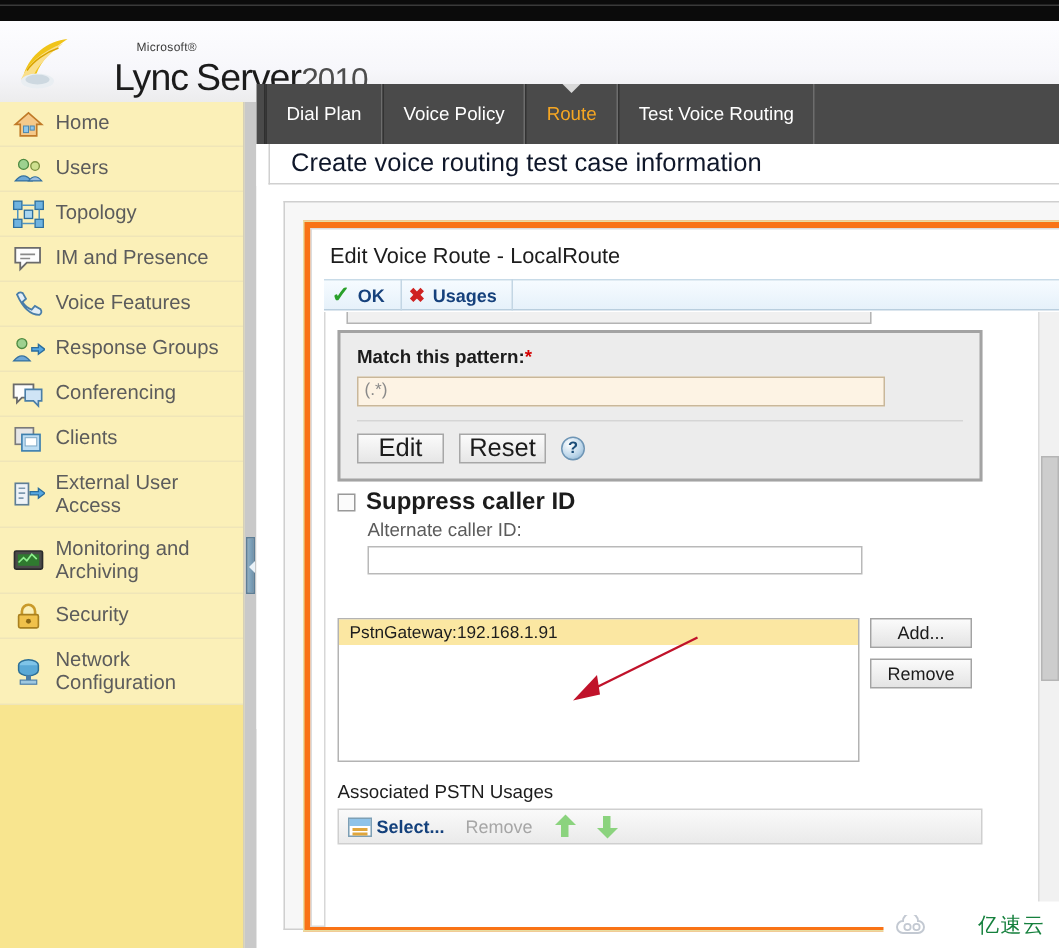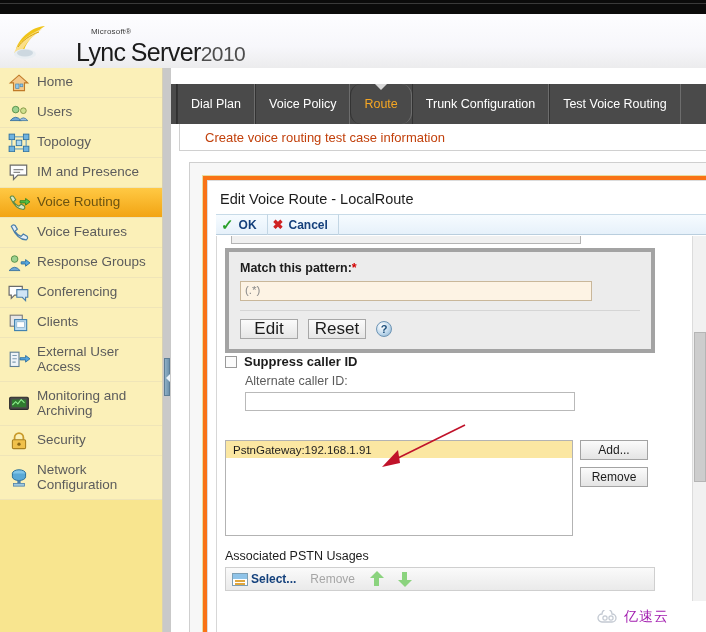--- a/index.html
+++ b/index.html
@@ -38,39 +38,39 @@
 
   
   .splitter { position:absolute; left:163px; top:68px; width:8px; height:564px; background:#c9c9c9; }
   .handle { position:absolute; left:164px; top:358px; width:6px; height:38px;
             background:linear-gradient(to right,#8fb0c6,#6f93ad); border:1px solid #5d7e96; }
   .handle:after { content:""; position:absolute; left:1px; top:15px;
                   border-top:4px solid transparent; border-bottom:4px solid transparent;
                   border-right:4px solid #eaf2f8; }
 
   
-  .pane { position:absolute; left:171px; top:84px; width:535px; height:430px; background:#ffffff; }
+  .pane { position:absolute; left:171px; top:56px; width:535px; height:430px; background:#ffffff; }
 
   
   .tabbar { position:absolute; left:0; top:0; width:535px; height:40px; background:#4a4a4a;
             display:flex; align-items:stretch; }
   .tabbar .lead { width:6px; border-right:1px solid #2f2f2f; }
   .tab { display:flex; align-items:center; padding:0 13px; color:#ffffff; font-size:12.5px;
          border-right:1px solid #6d6d6d; border-left:1px solid #333; position:relative; }
-  .tab.sel { color:#f5a623;border-radius:11px; }
+  .tab.sel { color:#f5a623; }
   .tab.sel:before { content:""; position:absolute; left:50%; top:0; margin-left:-6px;
                     border-left:6px solid transparent; border-right:6px solid transparent;
                     border-top:6px solid #d9d9d9; }
 
   
   .crumbbar { position:absolute; left:0; top:40px; width:535px; height:28px; background:#ffffff; }
   .crumbbar .inner { position:absolute; left:8px; top:0; right:0; height:27px;
                      border-left:1px solid #d0d0d0; border-bottom:1px solid #d0d0d0;
                      background:#ffffff; display:flex; align-items:center; padding-left:14px; }
-  .crumb { color:#c2410c; font-size:13px;margin-left:11px; }
+  .crumb { color:#0f172a; font-size:17px; }
 
   
   .content { position:absolute; left:18px; top:78px; width:517px; height:486px;
              background:#f7f7f7; border:1px solid #cfcfcf; border-right:none; }
 
   
   .dialog { position:absolute; left:12px; top:12px; width:505px; height:474px;
             background:#f97316; border:1px solid #e8dda0; border-right:none; padding:2px; }
   .dialog-in { position:absolute; left:4px; top:4px; width:499px; height:466px;
                background:#ffffff; border:1px solid #dcdcdc; border-right:none; }
@@ -92,39 +92,39 @@
              background:#f1f1f1; border-left:1px solid #dcdcdc; }
   .vthumb { position:absolute; left:1px; top:96px; width:12px; height:150px;
             background:#cdcdcd; border:1px solid #b5b5b5; }
 
   .formbody { position:absolute; left:0; top:0; width:476px; height:410px; }
 
   .partialbox { position:absolute; left:14px; top:-18px; width:350px; height:26px;
                 background:#f0f0f0; border:1px solid #b4b4b4; }
 
   .group { position:absolute; left:8px; top:12px; width:430px; background:#ececec;
-           border:4px solid #a3a3a3; padding:9px 11px 10px 11px; }
+           border:2px solid #a3a3a3; padding:9px 11px 10px 11px; }
   .req-label { font-size:12.5px; font-weight:bold; color:#1c1c1c; }
   .req-label .star { color:#d40000; }
   .pat-input { margin-top:6px; width:352px; height:20px; background:#fdf3e4;
                border:1px solid #c9b79a; font-size:11.5px; color:#8a8a8a;
                padding:2px 0 0 4px; }
   .hr { margin-top:9px; border-top:1px solid #d5d5d5; }
   .btnrow { margin-top:8px; display:flex; align-items:center; }
   .btn { width:58px; height:20px; background:linear-gradient(to bottom,#fbfbfb,#e6e6e6);
          border:1px solid #a7a7a7; font-size:17px; color:#1c1c1c;
          display:flex; align-items:center; justify-content:center; margin-right:10px; }
   .help { width:16px; height:16px; border-radius:50%;
           background:radial-gradient(circle at 35% 30%,#ffffff,#bcd6ea 60%,#7fa8c9);
           border:1px solid #6e95b5; color:#1b4e7a; font-size:11px; font-weight:bold;
           display:flex; align-items:center; justify-content:center; }
 
   .chkrow { position:absolute; left:8px; top:118px; display:flex; align-items:center; }
   .chk { width:12px; height:12px; background:#fbfbfb; border:1px solid #9a9a9a; margin-right:7px; }
-  .chklbl { font-size:13px; font-weight:bold; color:#1c1c1c; }
+  .chklbl { font-size:16px; font-weight:bold; color:#1c1c1c; }
 
   .altlbl { position:absolute; left:28px; top:138px; font-size:12.5px; color:#5b5b5b; }
   .altinput { position:absolute; left:28px; top:156px; width:330px; height:19px;
               background:#ffffff; border:1px solid #b9b9b9; }
 
   .gwlbl { position:absolute; left:8px; top:187px; font-size:12.5px; font-weight:bold; color:#1c1c1c; }
   .gwlist { position:absolute; left:8px; top:204px; width:348px; height:96px;
             background:#ffffff; border:1px solid #b3b3b3; }
   .gwitem { height:17px; background:#fbe7a2; display:flex; align-items:center;
             padding-left:7px; font-size:11.5px; color:#1c1c1c; }
@@ -155,21 +155,21 @@
   .dn .hd { bottom:0; border-left:7px solid transparent; border-right:7px solid transparent;
             border-top:7px solid #8bd37e; }
 
   
   .annot { position:absolute; left:370px; top:420px; width:110px; height:55px; pointer-events:none; }
 
   
   .wm { position:absolute; left:589px; top:601px; width:117px; height:31px;
         background:#ffffff; display:flex; align-items:center; padding-left:8px; }
   .wm .cloud { width:22px; height:14px; margin-right:5px; }
-  .wm .txt { font-size:14px; color:#a21caf; letter-spacing:1px; }
+  .wm .txt { font-size:14px; color:#15803d; letter-spacing:1px;margin-left:28px; }
 </style>
 </head>
 <body>
 
 <div class="app">
 
   <div class="topstrip">
       <div class="hl"></div>
     </div>
 
@@ -214,27 +214,20 @@
           </svg></span>
         <span class="lbl">Topology</span>
       </div>
       <div class="navitem">
         <span class="ico"><svg viewBox="0 0 20 18">
             <path d="M2 2 h15 v9 h-8 l-4 4 v-4 h-3z" fill="#fdfdfd" stroke="#6b6b6b" stroke-width="1.1"></path>
             <path d="M5 6h9M5 8.5h6" stroke="#8a8a8a" stroke-width="1"></path>
           </svg></span>
         <span class="lbl">IM and Presence</span>
       </div>
-      <div class="navitem active">
-        <span class="ico"><svg viewBox="0 0 20 18">
-            <path d="M2 4 q1-2 3-1 l2 3 -2 2 q2 3 5 4 l2-2 3 2 q1 2-1 3 q-7 0-12-11z" fill="#d7e9c8" stroke="#5c8a47" stroke-width="1"></path>
-            <path d="M11 7 h5 v-2 l4 3 -4 3 v-2 h-5z" fill="#56c144" stroke="#2f8024" stroke-width=".8"></path>
-          </svg></span>
-        <span class="lbl">Voice Routing</span>
-      </div>
       <div class="navitem">
         <span class="ico"><svg viewBox="0 0 20 18">
             <path d="M3 3 q1.5-2 3.5-.8 l2 3.4 -2.2 2 q2.2 3.4 5.6 4.6 l2-2.2 3.4 2 q1.4 2-.8 3.4 q-8 0-13.5-12.4z" fill="#e3eef7" stroke="#4a7ea8" stroke-width="1.1"></path>
           </svg></span>
         <span class="lbl">Voice Features</span>
       </div>
       <div class="navitem">
         <span class="ico"><svg viewBox="0 0 20 18">
             <circle cx="6" cy="5.5" r="3" fill="#9dd18f" stroke="#4e8a42" stroke-width=".8"></circle>
             <path d="M1 16 q5-6 10 0z" fill="#6fa8d6" stroke="#35709e" stroke-width=".8"></path>
@@ -295,21 +288,20 @@
   <div class="splitter"></div>
   <div class="handle"></div>
 
   <div class="pane">
 
     <div class="tabbar" id="tabbar">
       <div class="lead"></div>
     <div class="tab">Dial Plan</div>
         <div class="tab">Voice Policy</div>
         <div class="tab sel">Route</div>
-        <div class="tab">Trunk Configuration</div>
         <div class="tab">Test Voice Routing</div>
       </div>
 
     <div class="crumbbar">
       <div class="inner">
         <span class="crumb">Create voice routing test case information</span>
       </div>
     </div>
 
     <div class="content">
@@ -318,21 +310,21 @@
 
           <div class="dlg-title">Edit Voice Route - LocalRoute</div>
 
           <div class="dlg-toolbar">
             <div class="tbtn">
               <span class="gly ok">✓</span>
               <span>OK</span>
             </div>
             <div class="tbtn">
               <span class="gly x">✖</span>
-              <span>Cancel</span>
+              <span>Usages</span>
             </div>
           </div>
 
           <div class="form">
             <div class="formbody">
 
               <div class="partialbox"></div>
 
               <div class="group">
                 <div class="req-label">

